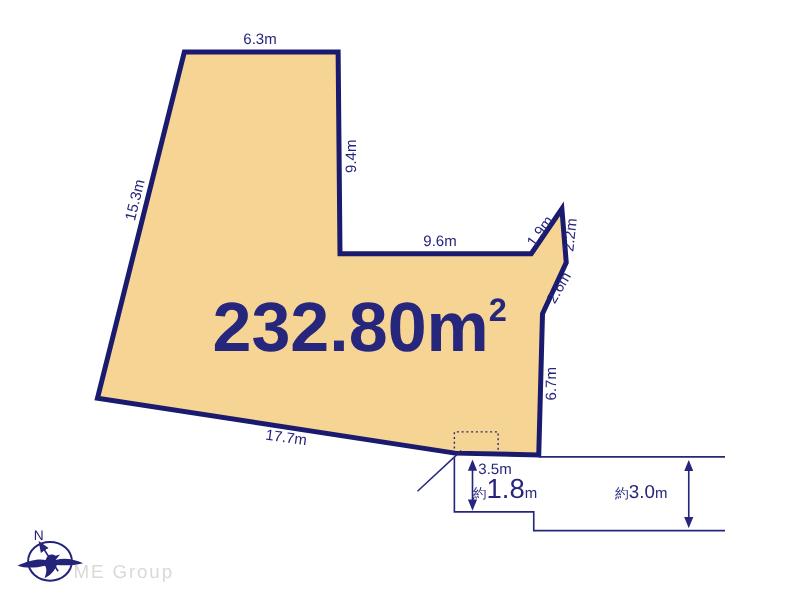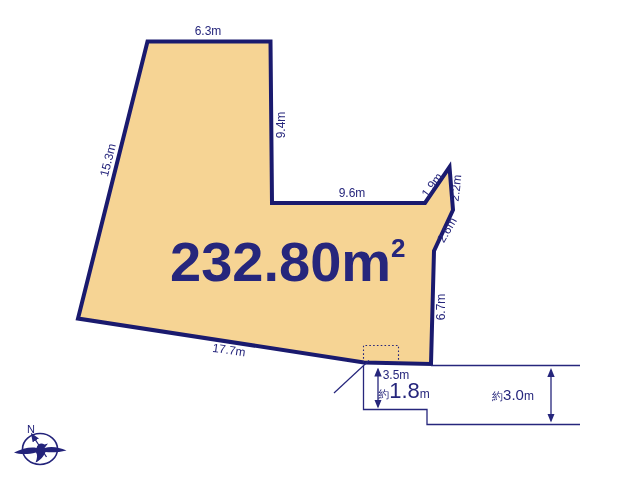--- a/index.html
+++ b/index.html
@@ -85,14 +85,15 @@
     <span class="u">m</span>
   </div>
   <div class="unitrow side" style="left:513px;top:394px">
     <span class="pre">約</span>
     <span class="val">3.0</span>
     <span class="u">m</span>
   </div>
 
 
   <span class="north-lbl" style="left:31px;top:429px">N</span>
+  <span class="logo-lbl" style="left:99px;top:458px">ME Group</span>
 
 </div>
 
 </body></html>

